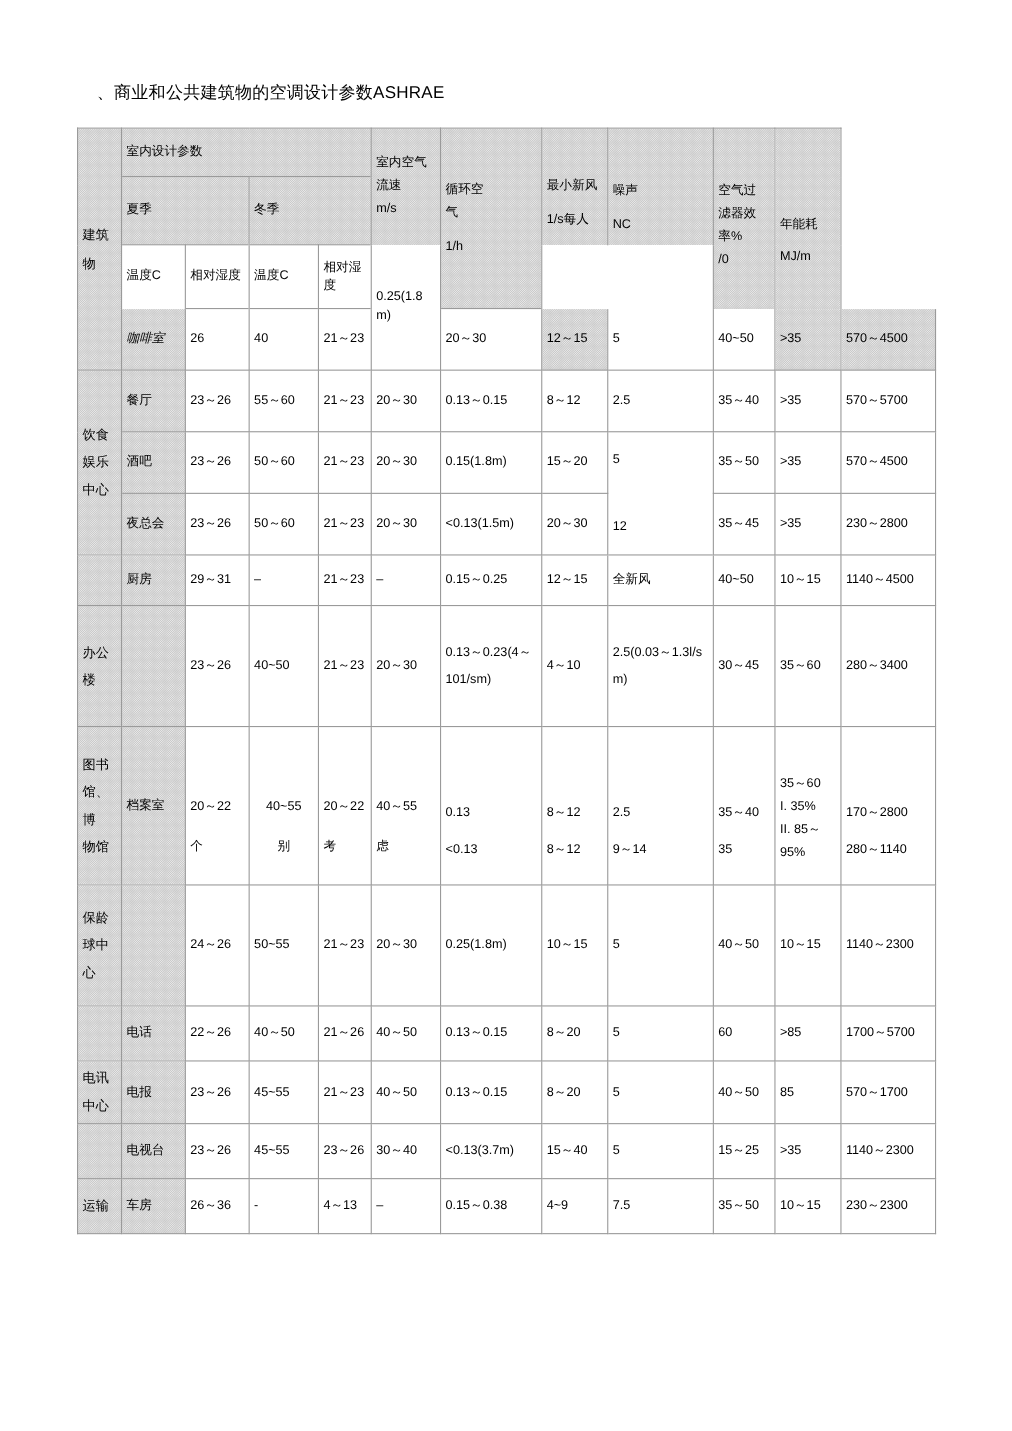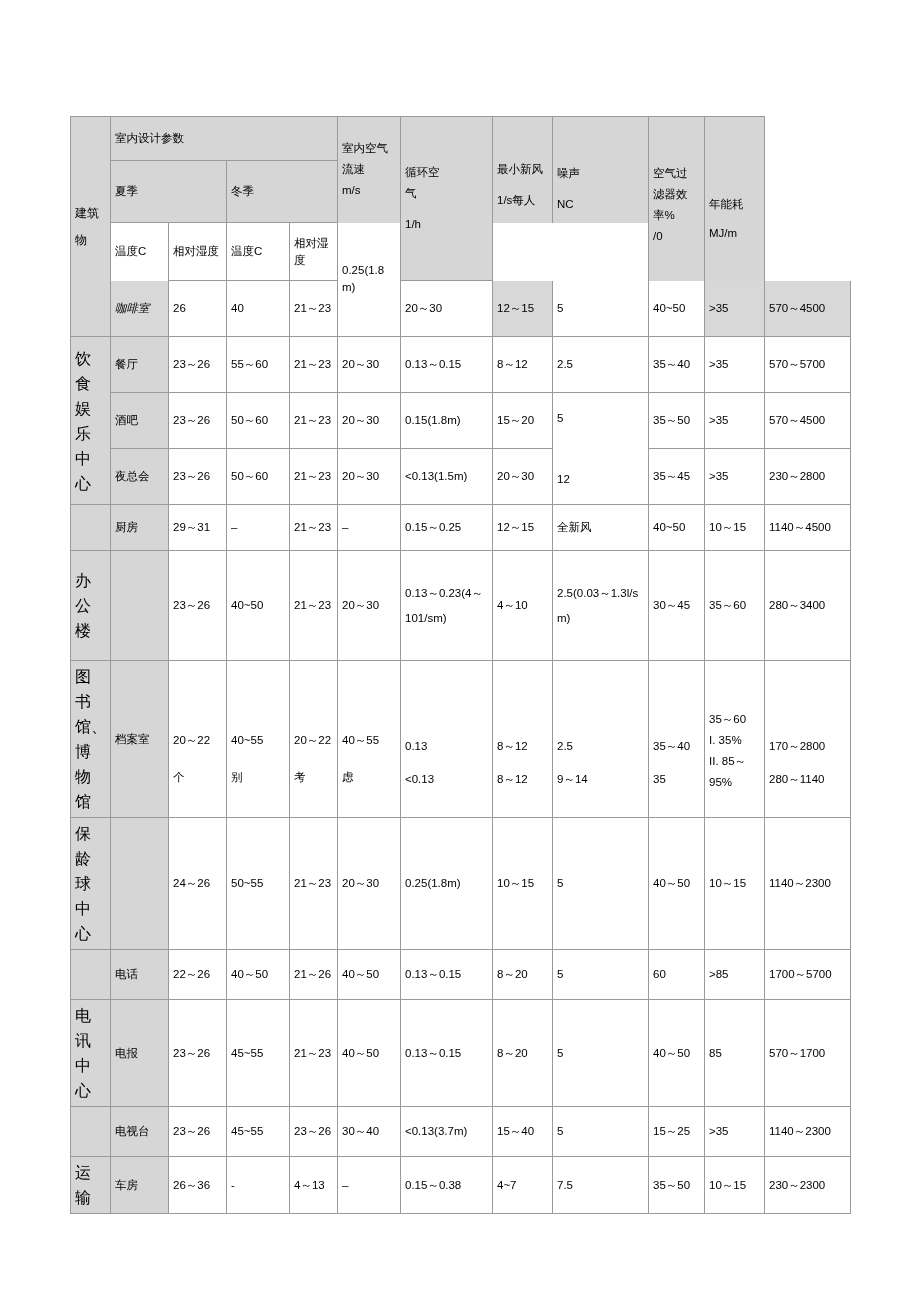--- a/index.html
+++ b/index.html
@@ -60,37 +60,38 @@
   }
   td.wh { background-color: #ffffff; }
 
   td.vtop { vertical-align: top; }
   td.vbot { vertical-align: bottom; }
 
   
   .grp {
     display: block;
     line-height: 25px;
-    font-size: 16px;
+    font-size: 12px;
   }
   .hdr-lines {
     display: block;
     line-height: 27px;
     font-size: 12px;
   }
   .sub {
     display: block;
     line-height: 21px;
   }
 </style>
 </head>
 <body>
 
 <div class="page">
 
+  <div class="doc-title">、商业和公共建筑物的空调设计参数ASHRAE</div>
 
   <table class="param-table">
     <colgroup>
       <col style="width:40px">
       <col style="width:58px">
       <col style="width:58px">
       <col style="width:63px">
       <col style="width:48px">
       <col style="width:63px">
       <col style="width:92px">
@@ -266,21 +267,21 @@
       <td class="sh">
         <span class="grp">图书</span>
         <span class="grp">馆、博</span>
         <span class="grp">物馆</span>
       </td>
       <td class="sh"><span>档案室</span></td>
       <td class="wh vtop" style="padding-top:42px;">
         <span class="sub">20～22</span>
         <span class="sub" style="padding-top:16px;display:block">个</span>
       </td>
-      <td class="wh vtop" style="padding-top:42px;">
+      <td class="wh vtop" style="padding-top:42px;text-align:center;">
         <span class="sub">40~55</span>
         <span class="sub" style="padding-top:16px;display:block">别</span>
       </td>
       <td class="wh vtop" style="padding-top:42px;">
         <span class="sub">20～22</span>
         <span class="sub" style="padding-top:16px;display:block">考</span>
       </td>
       <td class="wh vtop" style="padding-top:42px;">
         <span class="sub">40～55</span>
         <span class="sub" style="padding-top:16px;display:block">虑</span>
@@ -383,21 +384,21 @@
     <tr style="height:50px">
       <td class="sh">
         <span class="grp">运输</span>
       </td>
       <td class="sh"><span>车房</span></td>
       <td class="wh"><span>26～36</span></td>
       <td class="wh"><span>-</span></td>
       <td class="wh"><span>4～13</span></td>
       <td class="wh"><span>–</span></td>
       <td class="wh"><span>0.15～0.38</span></td>
-      <td class="wh"><span>4~7</span></td>
+      <td class="wh"><span>4~9</span></td>
       <td class="wh"><span>7.5</span></td>
       <td class="wh"><span>35～50</span></td>
       <td class="wh"><span>10～15</span></td>
       <td class="wh"><span>230～2300</span></td>
     </tr>
 
   </tbody>
     </table>
 </div>
 

